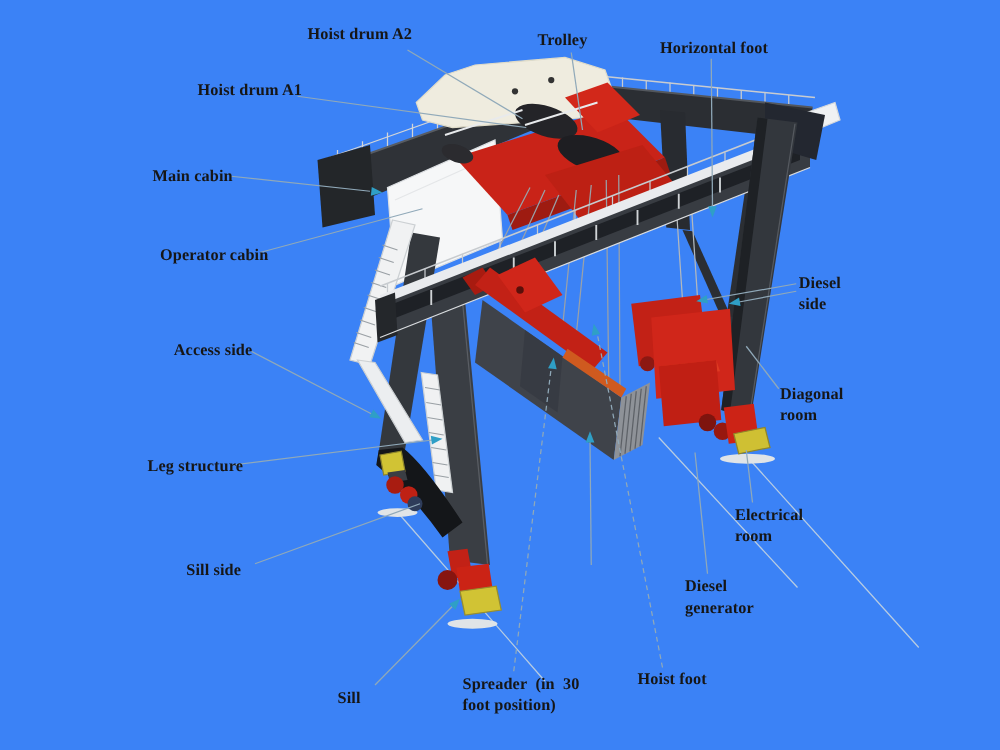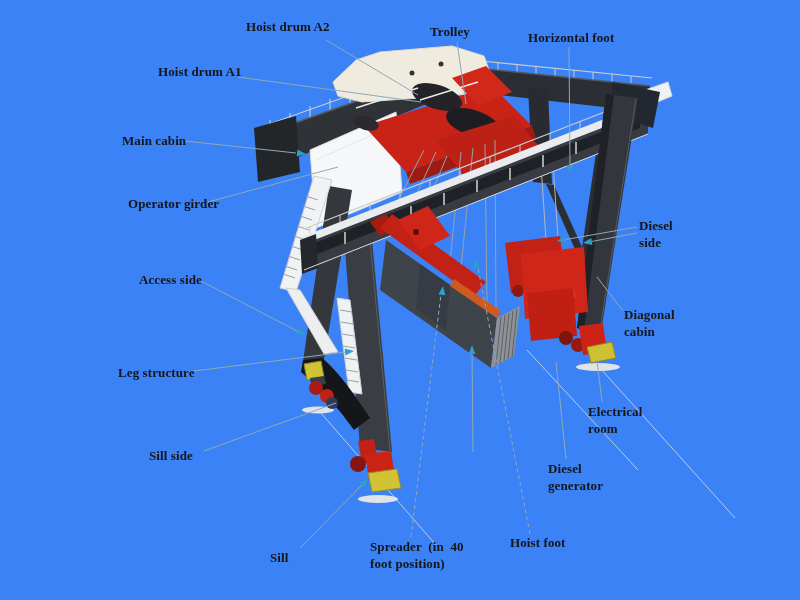--- a/index.html
+++ b/index.html
@@ -184,29 +184,29 @@
       <polygon points="0,0 -9,-3.5 -9,3.5" transform="translate(557,241) rotate(170)"></polygon>
       <polygon points="0,0 -9,-3.5 -9,3.5" transform="translate(583,243) rotate(170)"></polygon>
     </g>
   </svg>
 
   <div class="lbl" style="left:246px;top:19px">Hoist drum A2</div>
   <div class="lbl" style="left:430px;top:24px">Trolley</div>
   <div class="lbl" style="left:528px;top:30px">Horizontal foot</div>
   <div class="lbl" style="left:158px;top:64px">Hoist drum A1</div>
   <div class="lbl" style="left:122px;top:133px">Main cabin</div>
-  <div class="lbl" style="left:128px;top:196px">Operator girder</div>
+  <div class="lbl" style="left:128px;top:196px">Operator cabin</div>
   <div class="lbl" style="left:139px;top:272px">Access side</div>
   <div class="lbl" style="left:118px;top:365px">Leg structure</div>
   <div class="lbl" style="left:149px;top:448px">Sill side</div>
   <div class="lbl" style="left:270px;top:550px">Sill</div>
-  <div class="lbl" style="left:370px;top:539px">Spreader  (in  40
+  <div class="lbl" style="left:370px;top:539px">Spreader  (in  30
 foot position)</div>
   <div class="lbl" style="left:510px;top:535px">Hoist foot</div>
   <div class="lbl" style="left:548px;top:461px">Diesel
 generator</div>
   <div class="lbl" style="left:588px;top:404px">Electrical
 room</div>
   <div class="lbl" style="left:624px;top:307px">Diagonal
-cabin</div>
+room</div>
   <div class="lbl" style="left:639px;top:218px">Diesel
 side</div>
 </div>
 
 </body></html>

